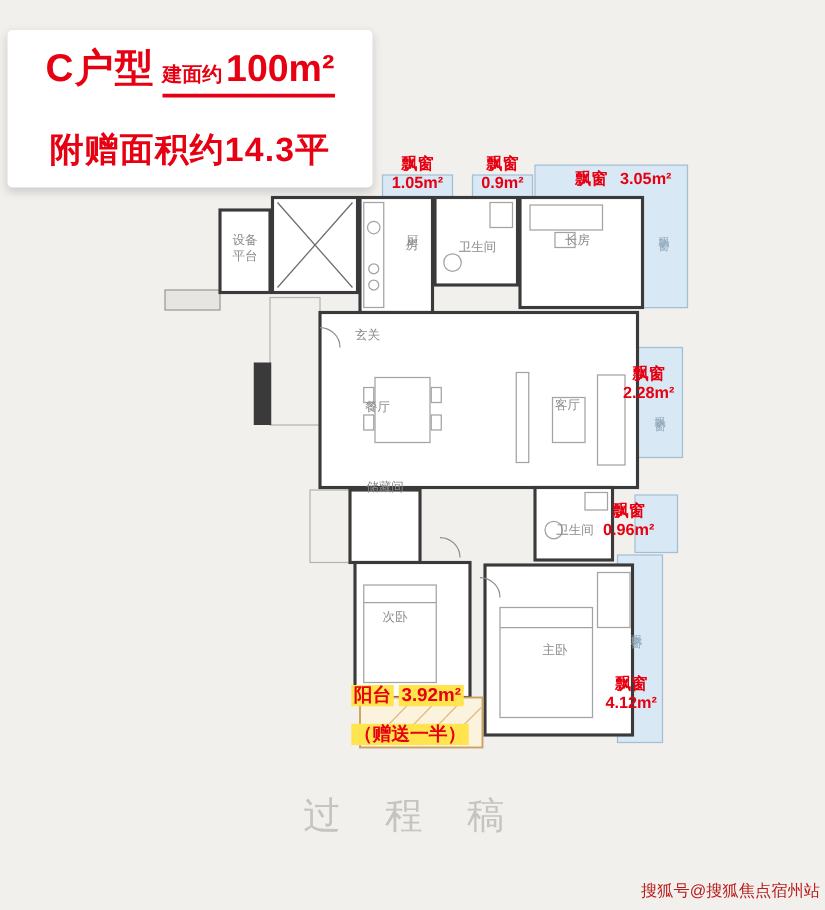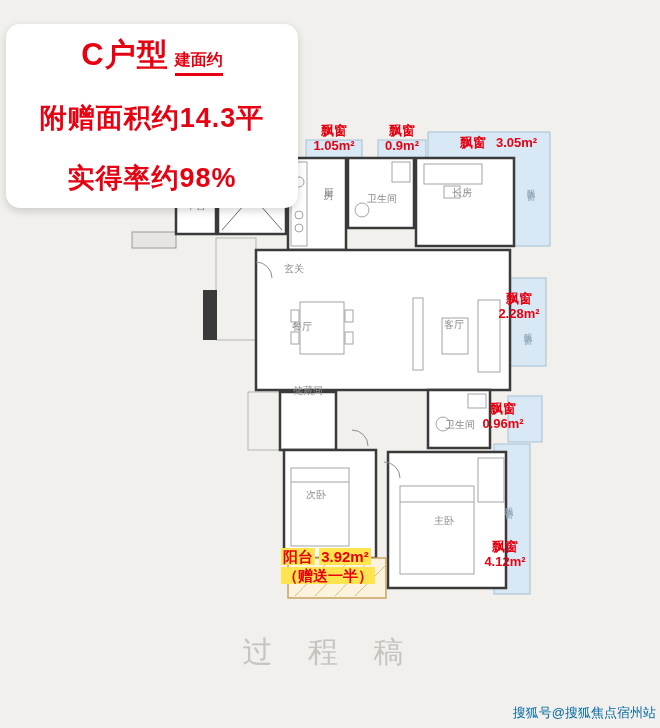--- a/index.html
+++ b/index.html
@@ -7,21 +7,21 @@
     width:660px;height:728px;position:relative;overflow:hidden;
     background:#f2f0ed;
     font-family:"Liberation Sans","DejaVu Sans",sans-serif;
   }
   .stage{position:absolute;inset:0;}
   svg.plan{position:absolute;left:0;top:0;}
 
   
   .card{
     position:absolute;left:6px;top:24px;width:292px;box-sizing:border-box;
-    background:#ffffff;border-radius:14px;box-shadow:0 3px 8px rgba(0,0,0,.16);
+    background:#ffffff;border-radius:4px;box-shadow:0 3px 8px rgba(0,0,0,.16);
     padding:10px 6px 12px;text-align:center;color:#e60012;
   }
   .card .l1{display:flex;align-items:baseline;justify-content:center;gap:6px;font-weight:700;}
   .card .unit{font-size:31px;letter-spacing:1px;}
   .card .grp{display:inline-flex;align-items:baseline;gap:3px;border-bottom:3px solid #e60012;padding-bottom:2px;}
   .card .pre{font-size:16px;font-weight:700;}
   .card .val{font-size:30px;font-weight:700;}
   .card .l2,.card .l3{font-size:27px;font-weight:700;margin-top:24px;letter-spacing:1px;}
 
   
@@ -40,29 +40,29 @@
   
   .bay{
     position:absolute;color:#e60012;font-weight:700;font-size:13px;
     text-align:center;line-height:1.15;pointer-events:none;
   }
   .bay.two span{display:block;}
   .bay.one{display:flex;gap:10px;}
 
   
   .balc{position:absolute;left:281px;top:548px;font-size:15px;font-weight:700;color:#e60012;line-height:1.2;}
-  .balc .row{margin-bottom:1px;}
+  .balc .row{margin-bottom:13px;}
   .balc .hl{background:#ffe44d;padding:0 2px;}
 
   .watermark{
     position:absolute;left:50%;transform:translateX(-50%);top:632px;
     font-family:"Liberation Serif","DejaVu Serif",serif;
     font-size:30px;color:#c7c4bf;letter-spacing:14px;white-space:nowrap;
   }
-  .credit{position:absolute;right:4px;top:704px;font-size:13px;color:#0369a1;}
+  .credit{position:absolute;right:4px;top:704px;font-size:13px;color:#b91c1c;}
 </style>
 </head>
 <body>
 
 <div class="stage">
 
   <svg class="plan" width="660" height="728" viewBox="0 0 660 728">
 
     <g fill="#d8e8f4" stroke="#a3bfd4" stroke-width="1">
       <rect x="306" y="140" width="56" height="18"></rect>
@@ -186,22 +186,22 @@
     <div class="row">
       <span class="hl">（赠送一半）</span>
     </div>
   </div>
 
   <div class="card">
     <div class="l1">
       <span class="unit">C户型</span>
       <span class="grp">
         <span class="pre">建面约</span>
+        <span class="val">100m²</span>
       </span>
     </div>
     <div class="l2">附赠面积约14.3平</div>
-    <div class="l3">实得率约98%</div>
   </div>
 
   <div class="watermark">过 程 稿</div>
   <div class="credit">搜狐号@搜狐焦点宿州站</div>
 
 </div>
 
 </body></html>

